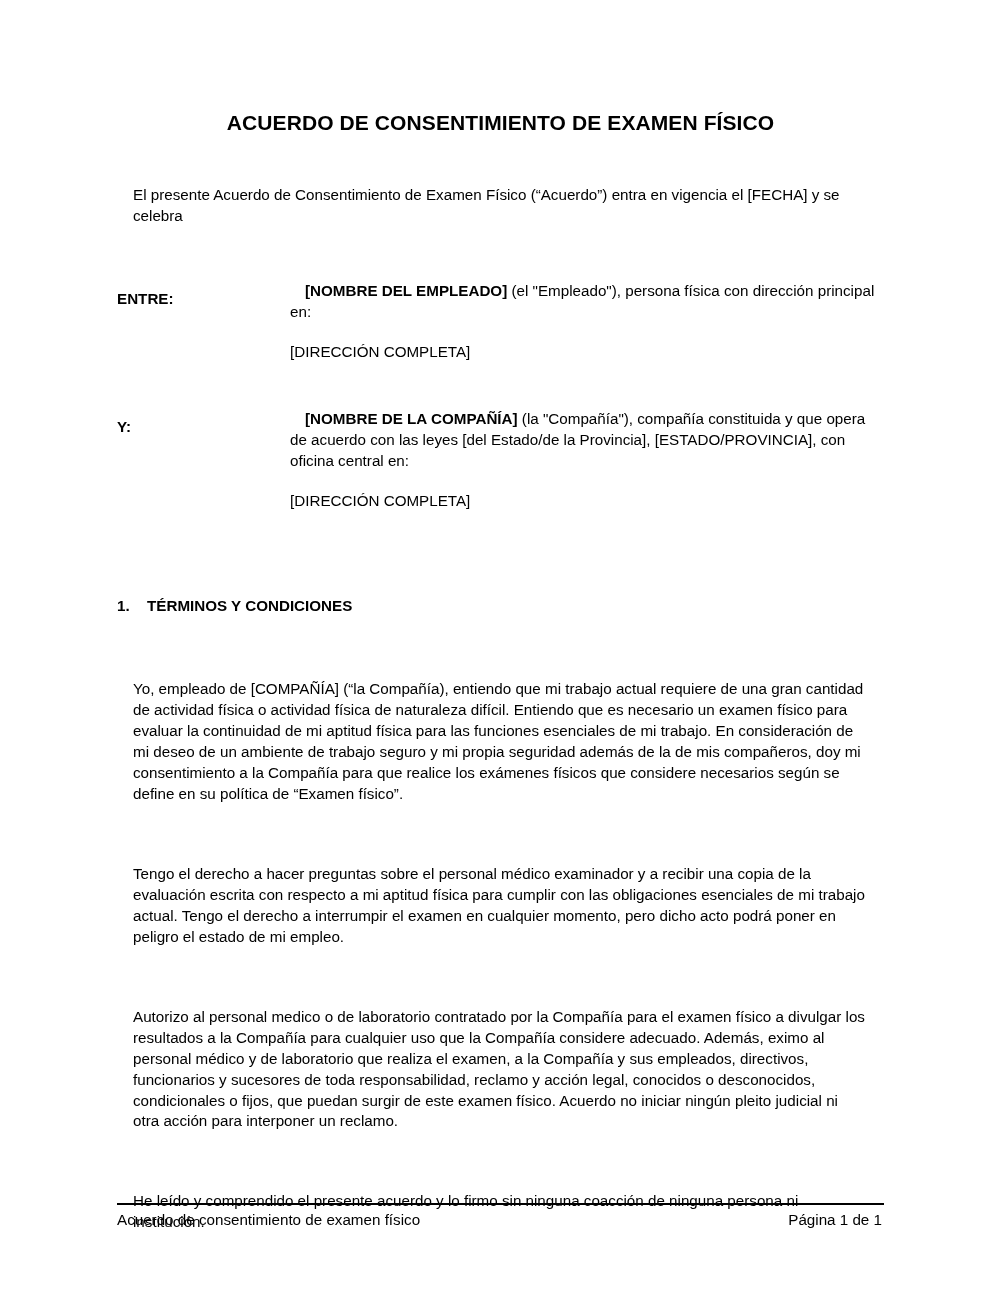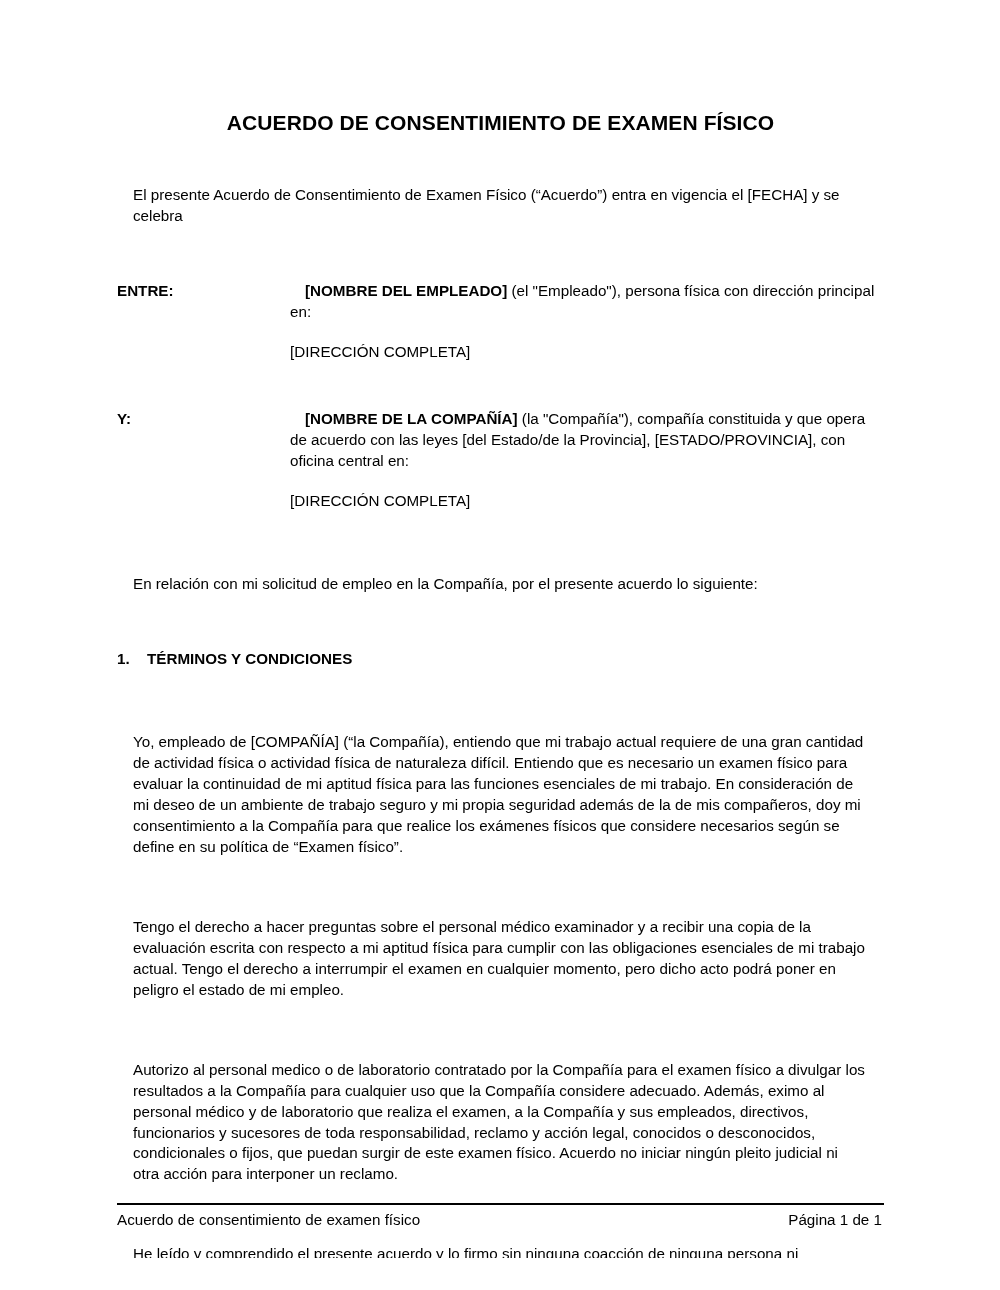--- a/index.html
+++ b/index.html
@@ -48,20 +48,21 @@
   .party-row {
     display: flex;
     align-items: flex-start;
     font-size: 15.2px;
     line-height: 1.38;
   }
   .party-label {
     width: 173px;
     flex: 0 0 173px;
     font-weight: bold;
+    margin-top: 8px;
   }
   .party-body {
     flex: 1 1 auto;
   }
   .party-body .strong { font-weight: bold; margin-left: 15px; }
   .party-addr {
     margin-top: 19px;
   }
 
   
@@ -162,21 +163,20 @@
     <div class="party-row">
       <div class="party-label">Y:</div>
       <div class="party-body">
         <div><span class="strong">[NOMBRE DE LA COMPAÑÍA]</span><span> (la "Compañía"), compañía constituida y que opera de acuerdo con las leyes [del Estado/de la Provincia], [ESTADO/PROVINCIA], con oficina central en:</span></div>
         <div class="party-addr">[DIRECCIÓN COMPLETA]</div>
       </div>
     </div>
 
     <div class="gap-xl"></div>
 
-    <p class="para">En relación con mi solicitud de empleo en la Compañía, por el presente acuerdo lo siguiente:</p>
 
     <div class="gap-lg"></div>
 
     <div class="section-heading">
       <span class="section-num">1.</span>
       <span class="section-title">TÉRMINOS Y CONDICIONES</span>
     </div>
 
     <div class="gap-xl"></div>
 

